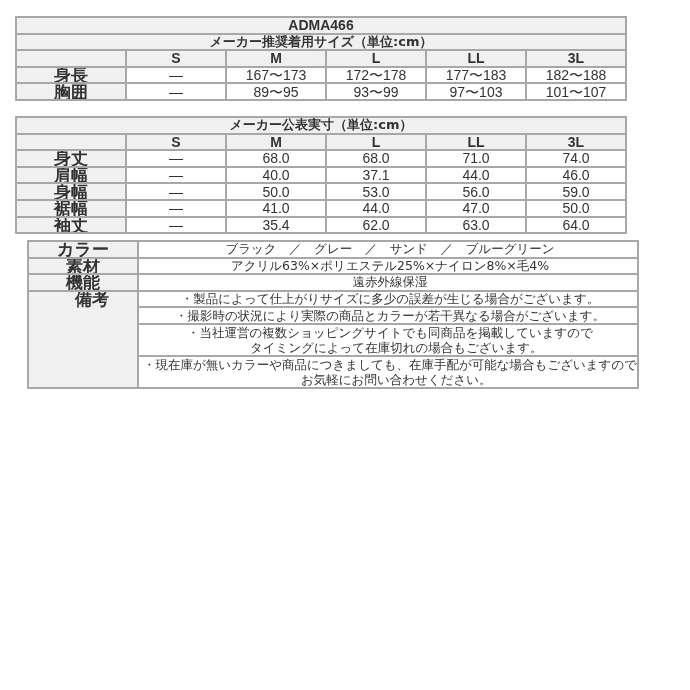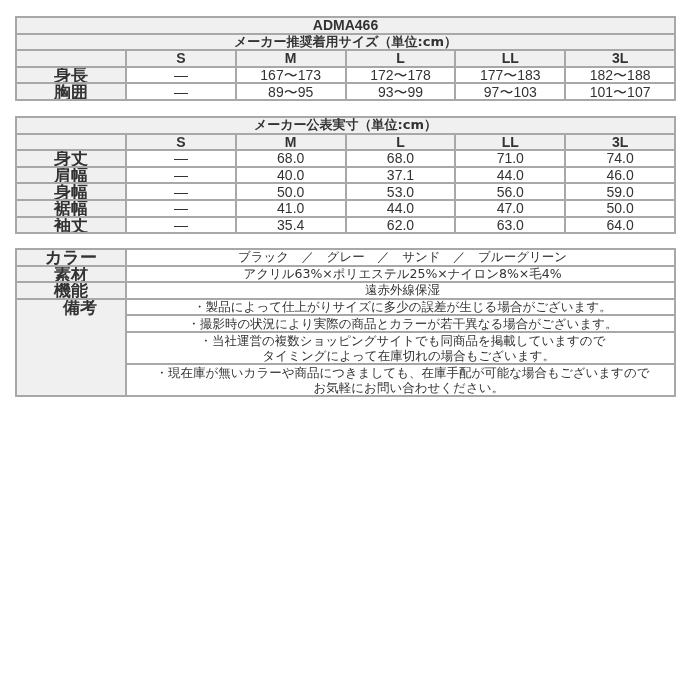--- a/index.html
+++ b/index.html
@@ -1,28 +1,28 @@
 <!DOCTYPE html>
 <html><head>
 <meta charset="utf-8">
 <style>
   html, body { margin:0; padding:0; background:#ffffff; }
   body { width:690px; height:690px; position:relative; overflow:hidden;
          font-family:"DejaVu Sans","Liberation Sans",sans-serif; color:#333; }
-  table { position:absolute; left:15px; width:661px; border-collapse:collapse; table-layout:fixed; }
+  table { position:absolute; left:15px; width:612px; border-collapse:collapse; table-layout:fixed; }
   td { border:2px solid #a8a8a8; padding:0; text-align:center; font-size:13px; line-height:14px;
        height:14.6px; overflow:hidden; white-space:nowrap; }
   .g { background:#f0f0f0; }
   .w { background:#ffffff; }
   .lbl { font-weight:bold; font-size:17px; }
   .hdr { font-weight:bold; font-size:13px; }
   .num { font-family:"Liberation Sans",sans-serif; font-size:14px; }
   #t1 { top:16px; }
   #t2 { top:116px;padding-left:30px; }
-  #t3 { top:248px; }
+  #t3 { top:240px;margin-left:12px; }
   #t3 td.v { text-align:center; padding-left:4px; font-size:12.5px; }
   #t3 td.two { height:30px; white-space:normal; line-height:15px; }
   col.c0 { width:110px; }
 </style>
 </head>
 <body>
 
 <table id="t1">
   <colgroup>
       <col class="c0">

